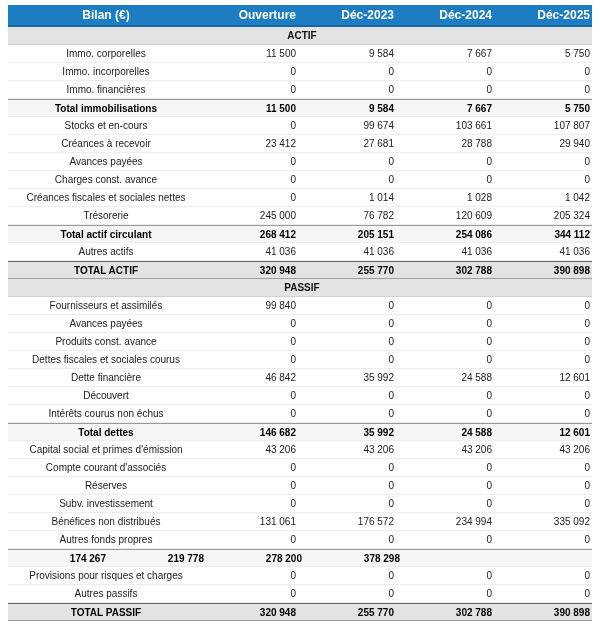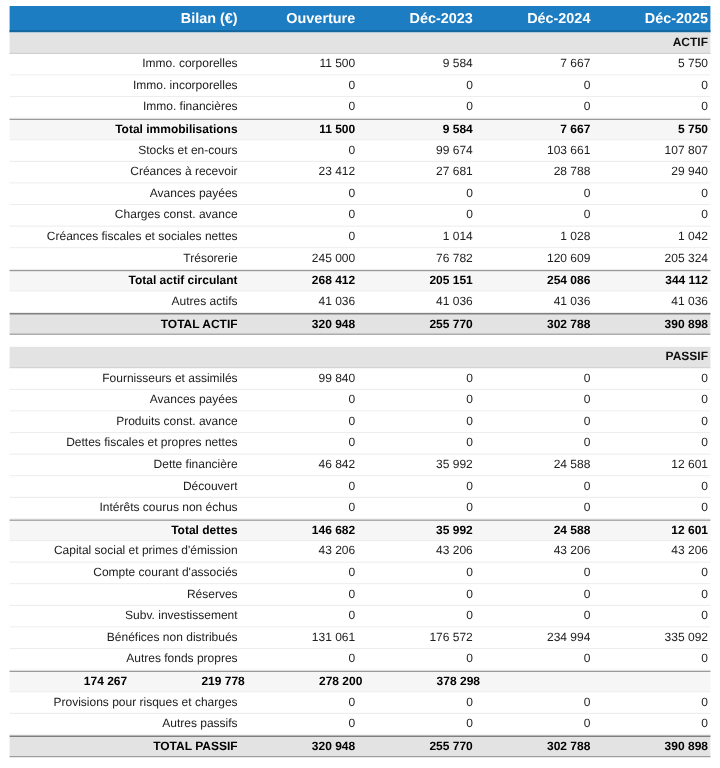--- a/index.html
+++ b/index.html
@@ -19,21 +19,21 @@
     display: flex;
     align-items: center;
     height: 18px;
     font-size: 10px;
     padding-right: 2px;
     background: #ffffff;
   }
   .cell.label {
     flex: 1 1 auto;
     padding-left: 6px;
-    text-align: right;
+    text-align: center;
     white-space: nowrap;
     overflow: hidden;
   }
   .cell.num {
     flex: 0 0 98px;
     width: 98px;
     text-align: right;
     white-space: nowrap;
   }
   .row.header-row {
@@ -43,21 +43,21 @@
     font-weight: bold;
     font-size: 12px;
     border-bottom: 2px solid var(--header-border, #15679f);
   }
   .row.section {
     background: var(--section-bg, #e3e3e3);
     font-weight: bold;
     border-bottom: 1px solid #d0d0d0;
     color: #111111;
   }
-  .row.section.gap { margin-top: 10px; }
+  .row.section.gap { }
   .row.normal {
     border-bottom: 1px solid var(--row-separator, #ededed);
   }
   .row.subtotal {
     background: var(--subtotal-bg, #f6f6f6);
     font-weight: bold;
     border-top: 1px solid var(--subtotal-border, #999999);
     border-bottom: 1px solid var(--row-separator, #ededed);
     color: #000000;
   }
@@ -193,21 +193,21 @@
         <div class="cell num">0</div>
       </div>
       <div class="row normal">
         <div class="cell label">Produits const. avance</div>
         <div class="cell num">0</div>
         <div class="cell num">0</div>
         <div class="cell num">0</div>
         <div class="cell num">0</div>
       </div>
       <div class="row normal">
-        <div class="cell label">Dettes fiscales et propres nettes</div>
+        <div class="cell label">Dettes fiscales et sociales courus</div>
         <div class="cell num">0</div>
         <div class="cell num">0</div>
         <div class="cell num">0</div>
         <div class="cell num">0</div>
       </div>
       <div class="row normal">
         <div class="cell label">Dette financière</div>
         <div class="cell num">46&nbsp;842</div>
         <div class="cell num">35&nbsp;992</div>
         <div class="cell num">24&nbsp;588</div>

